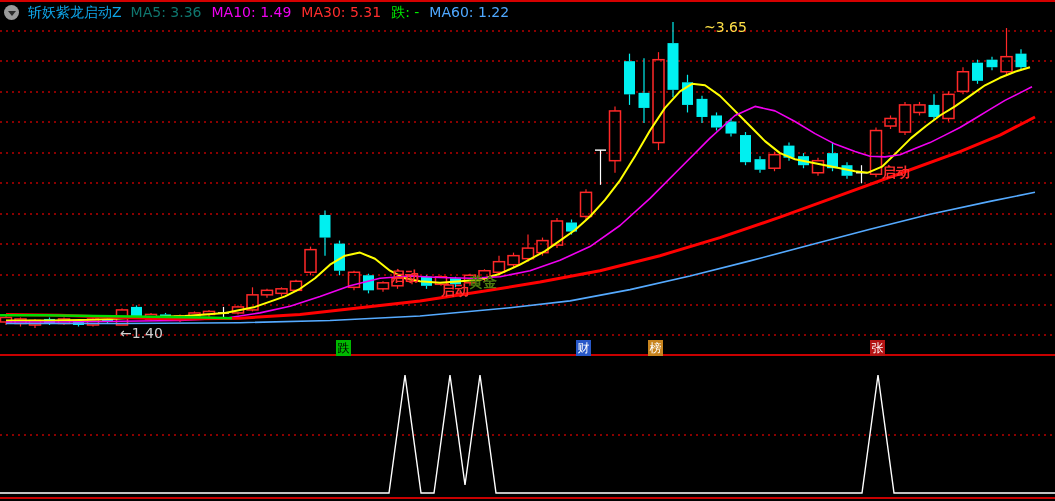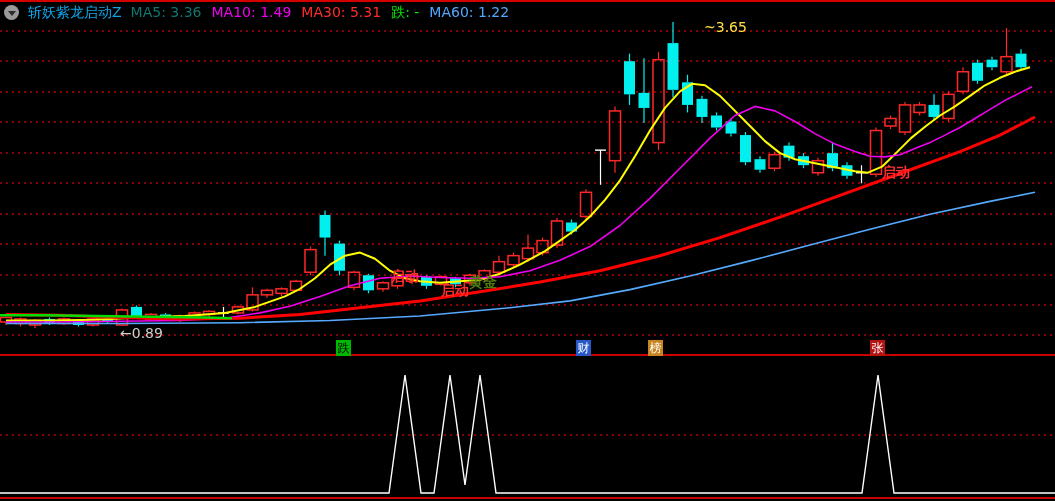--- a/index.html
+++ b/index.html
@@ -286,16 +286,16 @@
 
   <div id="overlays">
       <div class="badge" style="left: 336px; background: rgb(0, 184, 0); color: rgb(0, 0, 0);">跌</div>
       <div class="badge" style="left: 576px; background: rgb(40, 88, 200); color: rgb(255, 255, 255);">财</div>
       <div class="badge" style="left: 648px; background: rgb(200, 132, 30); color: rgb(255, 255, 255);">榜</div>
       <div class="badge" style="left: 870px; background: rgb(180, 20, 20); color: rgb(255, 255, 255);">张</div>
       <div class="ann ann-bold" style="left: 391px; top: 269px; color: rgb(255, 45, 45);">启动</div>
       <div class="ann ann-bold" style="left: 441px; top: 283px; color: rgb(255, 45, 45);">启动</div>
       <div class="ann ann-bold" style="left: 469px; top: 275px; color: #4d7c0f;">黄金</div>
       <div class="ann ann-bold" style="left: 882px; top: 165px; color: rgb(255, 45, 45);">启动</div>
-      <div class="ann" style="left: 120px; top: 326px; color: rgb(207, 207, 207);">←0.89</div>
+      <div class="ann" style="left: 120px; top: 326px; color: rgb(207, 207, 207);">←1.40</div>
       <div class="ann" style="left: 676px; top: 20px; color: #fde047; margin-left: 28px;">~3.65</div>
     </div>
 </div>
 
 </body></html>

